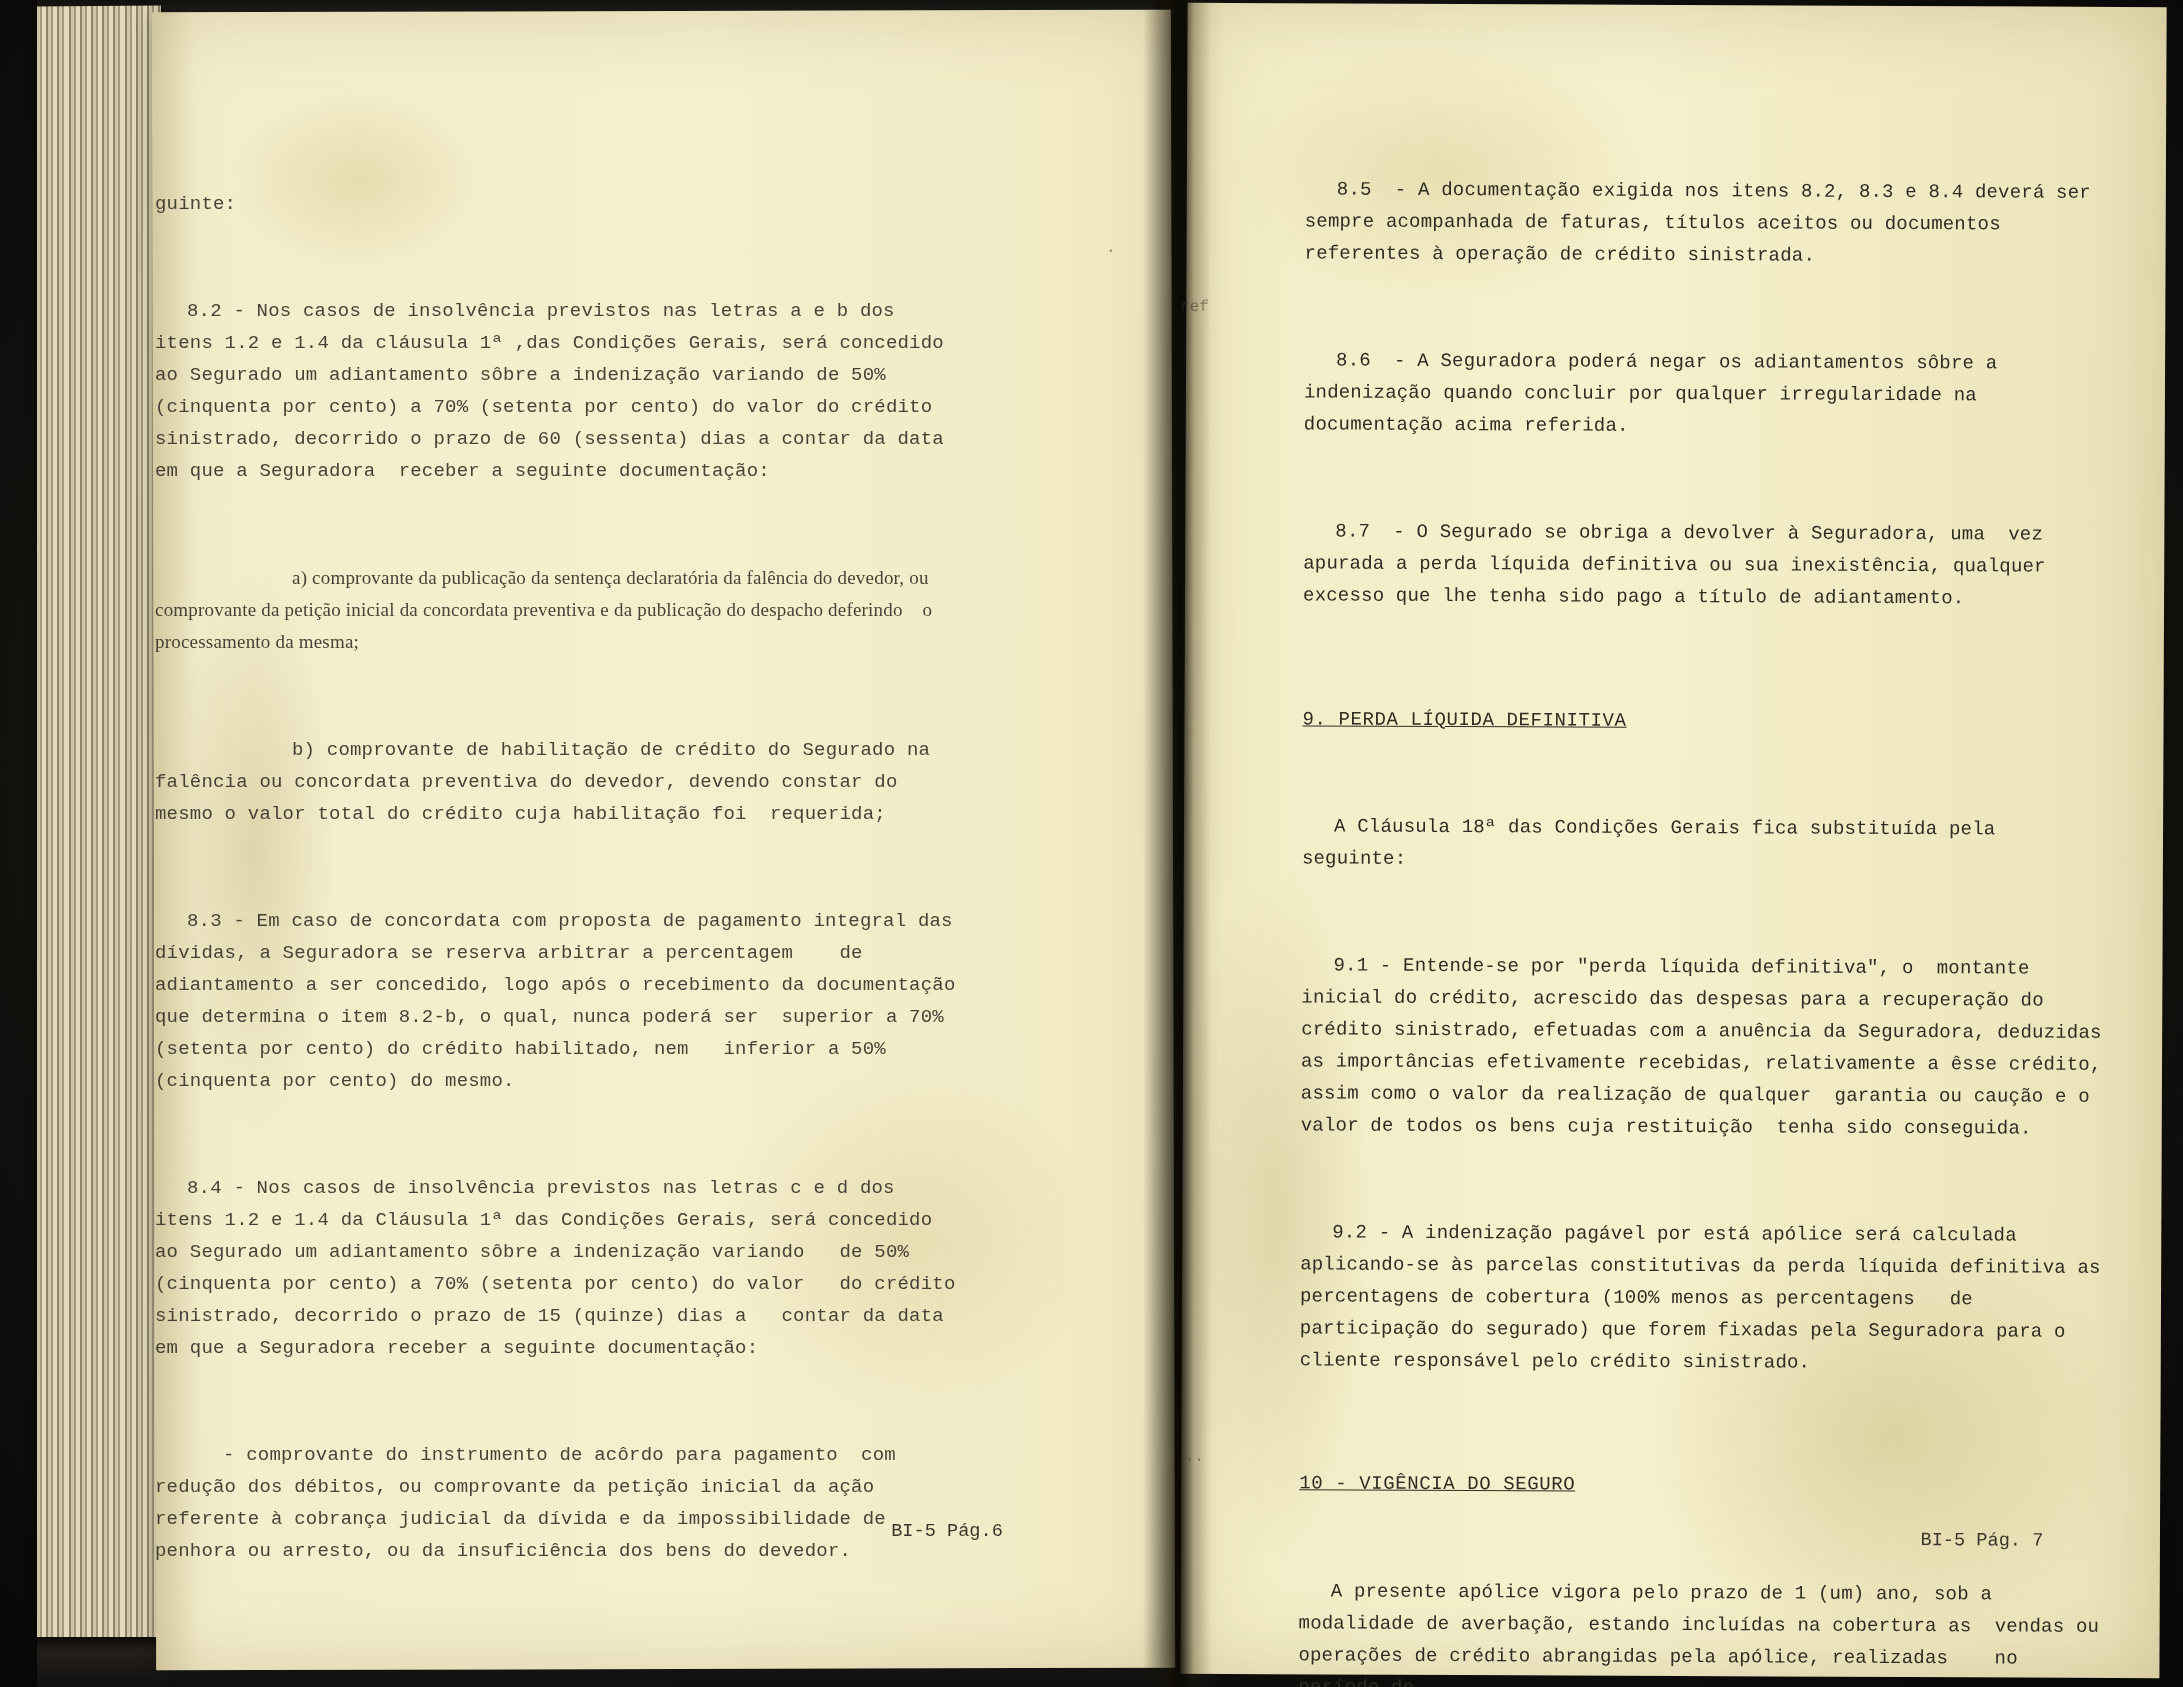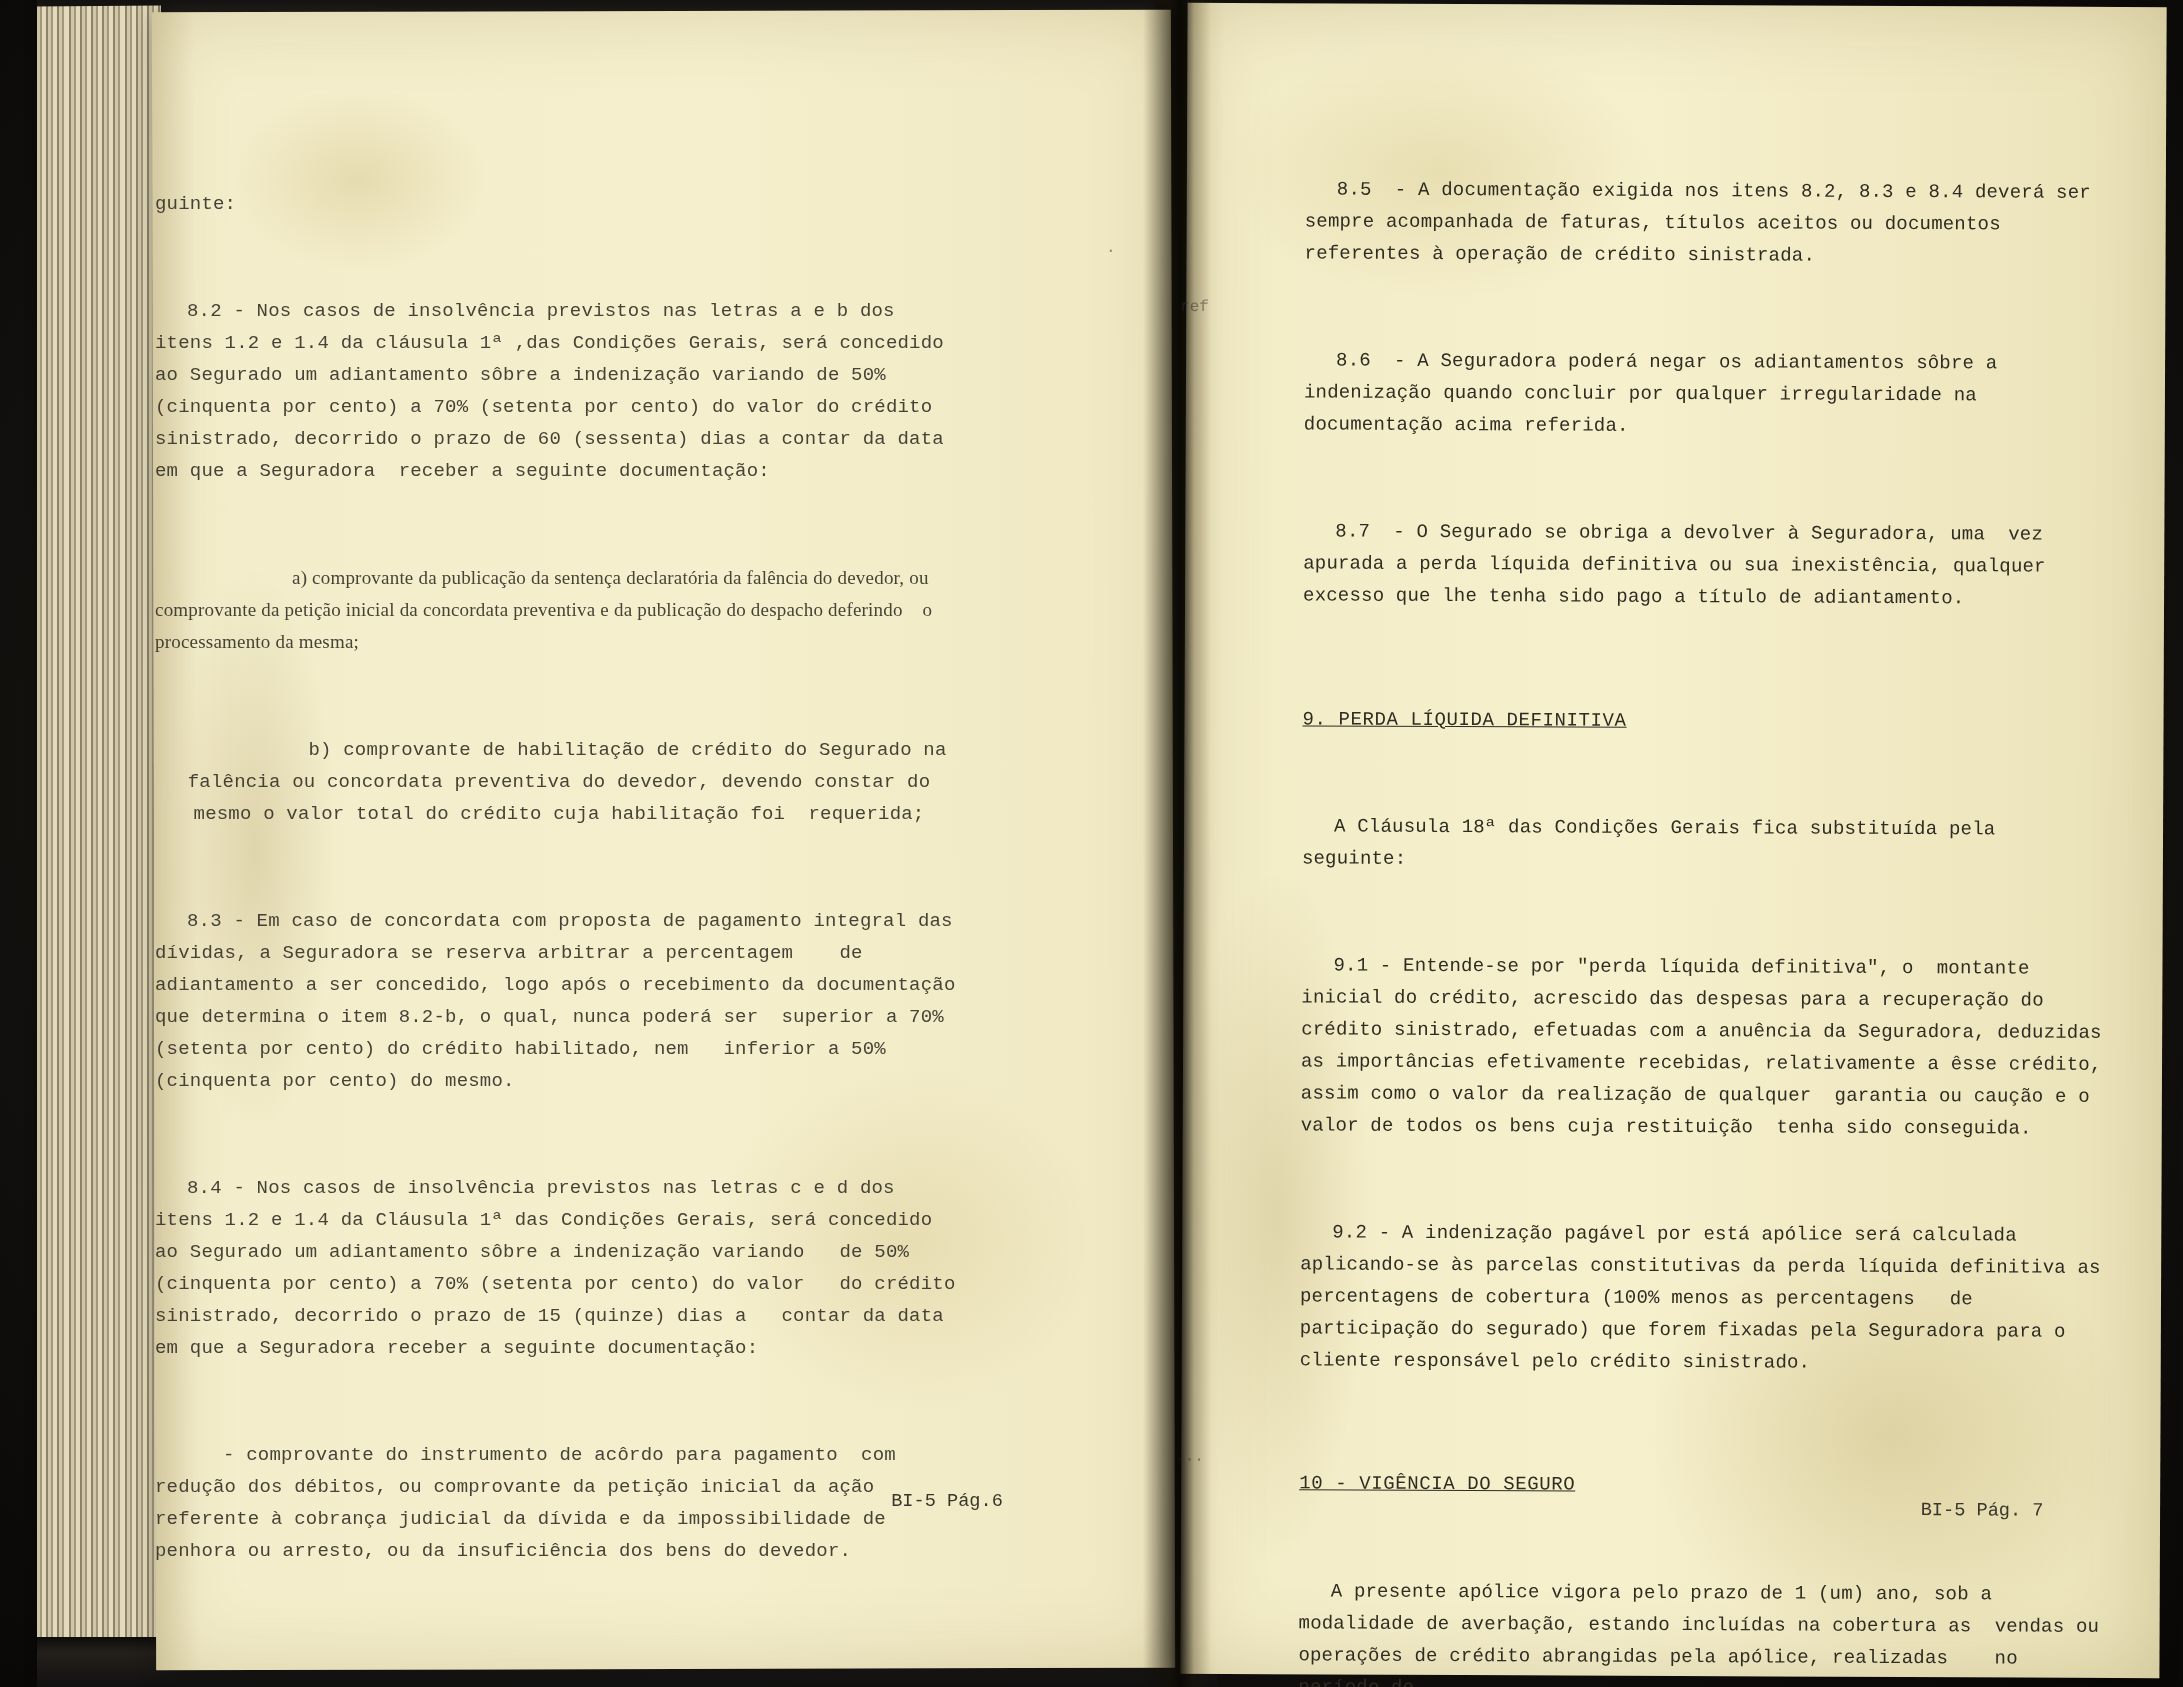--- a/index.html
+++ b/index.html
@@ -135,20 +135,21 @@
   }
   .para { margin: 0 0 11.2px 0; }
   .indent { text-indent: 32px; }
   .heading { text-decoration: underline; letter-spacing: 0.6px; }
   .folio {
     position: absolute;
     font-size: 18.6px;
     line-height: 27px;
     text-align: center;
     color: #3a362b;
+    margin-top: 30px;
   }
   .folio-left { left: 888px; top: 1488px; width: 118px; }
   .folio-right { left: 739px; top: 1491px; width: 124px; }
 
   
   .mark {
     position: absolute;
     color: #6d6450;
     font-size: 16px;
     opacity: 0.7;
@@ -167,21 +168,21 @@
   <div class="page page-left">
     <div class="stain" style="left:75px;top:75px;width:261px;height:186px;background:radial-gradient(ellipse,rgba(198,178,110,0.30),rgba(198,178,110,0) 70%);"></div>
     <div class="stain" style="left:559px;top:1056px;width:385px;height:348px;background:radial-gradient(ellipse,rgba(190,168,100,0.22),rgba(190,168,100,0) 70%);"></div>
     <div class="stain" style="left:18.6px;top:559px;width:162px;height:559px;background:radial-gradient(ellipse,rgba(160,140,80,0.25),rgba(160,140,80,0) 72%);"></div>
   </div>
 
   <div class="text-col left-col">
     <p class="para">guinte:</p>
     <p class="para indent">8.2 - Nos casos de insolvência previstos nas letras a e b dos itens 1.2 e 1.4 da cláusula 1ª ,das Condições Gerais, será concedido ao Segurado um adiantamento sôbre a indenização variando de 50% (cinquenta por cento) a 70% (setenta por cento) do valor do crédito sinistrado, decorrido o prazo de 60 (sessenta) dias a contar da data em que a Seguradora  receber a seguinte documentação:</p>
     <p class="para" style="text-indent:137px;font-family:Liberation Serif, serif;">a) comprovante da publicação da sentença declaratória da falência do devedor, ou comprovante da petição inicial da concordata preventiva e da publicação do despacho deferindo    o processamento da mesma;</p>
-    <p class="para" style="text-indent:137px;text-align:center;">b) comprovante de habilitação de crédito do Segurado na falência ou concordata preventiva do devedor, devendo constar do mesmo o valor total do crédito cuja habilitação foi  requerida;</p>
+    <p class="para" style="text-indent:137px;">b) comprovante de habilitação de crédito do Segurado na falência ou concordata preventiva do devedor, devendo constar do mesmo o valor total do crédito cuja habilitação foi  requerida;</p>
     <p class="para indent">8.3 - Em caso de concordata com proposta de pagamento integral das dívidas, a Seguradora se reserva arbitrar a percentagem    de adiantamento a ser concedido, logo após o recebimento da documentação que determina o item 8.2-b, o qual, nunca poderá ser  superior a 70% (setenta por cento) do crédito habilitado, nem   inferior a 50% (cinquenta por cento) do mesmo.</p>
     <p class="para indent">8.4 - Nos casos de insolvência previstos nas letras c e d dos itens 1.2 e 1.4 da Cláusula 1ª das Condições Gerais, será concedido ao Segurado um adiantamento sôbre a indenização variando   de 50% (cinquenta por cento) a 70% (setenta por cento) do valor   do crédito sinistrado, decorrido o prazo de 15 (quinze) dias a   contar da data em que a Seguradora receber a seguinte documentação:</p>
     <p class="para" style="text-indent:68px;">- comprovante do instrumento de acôrdo para pagamento  com redução dos débitos, ou comprovante da petição inicial da ação referente à cobrança judicial da dívida e da impossibilidade de penhora ou arresto, ou da insuficiência dos bens do devedor.</p>
   </div>
 
   <div class="folio folio-left">BI-5
 Pág.6</div>
   <div class="mark" style="left:1106px;top:242px;">·</div>
 
   <div class="page page-right">

